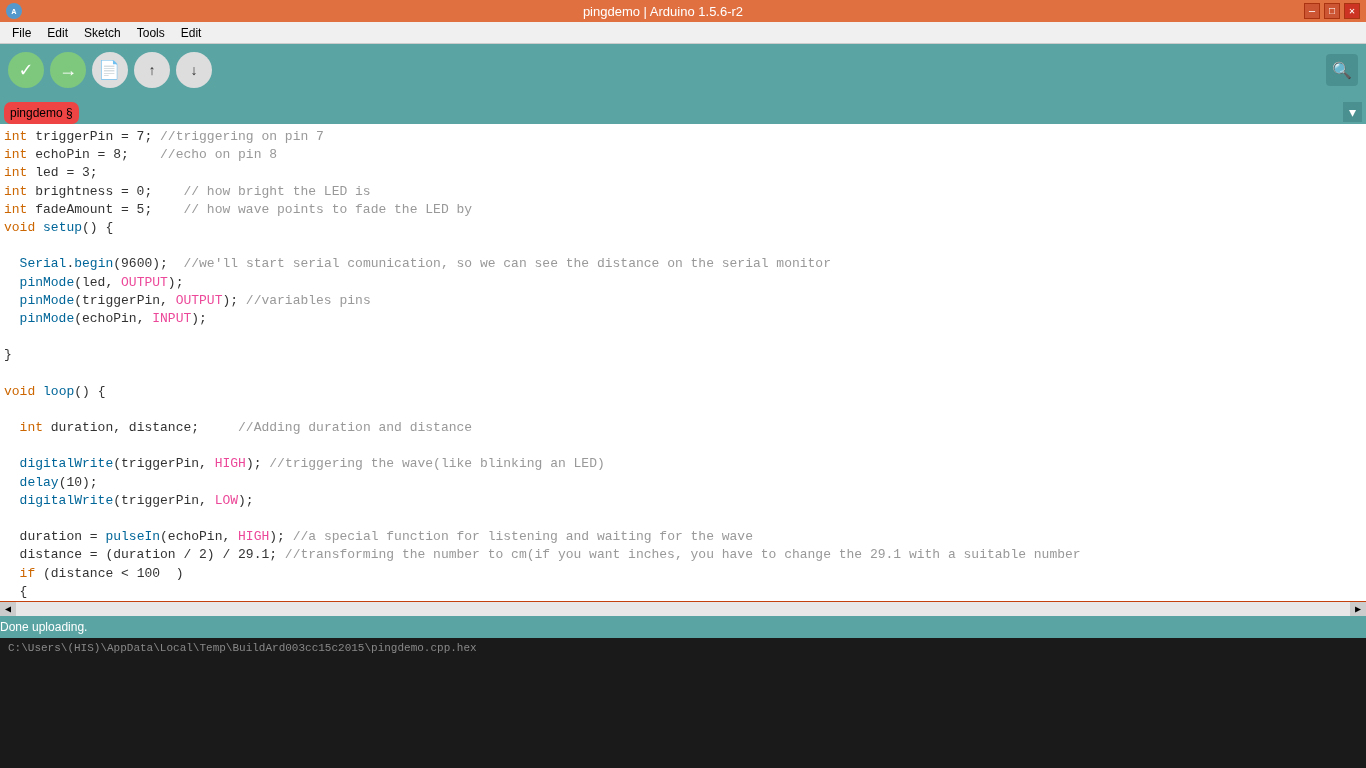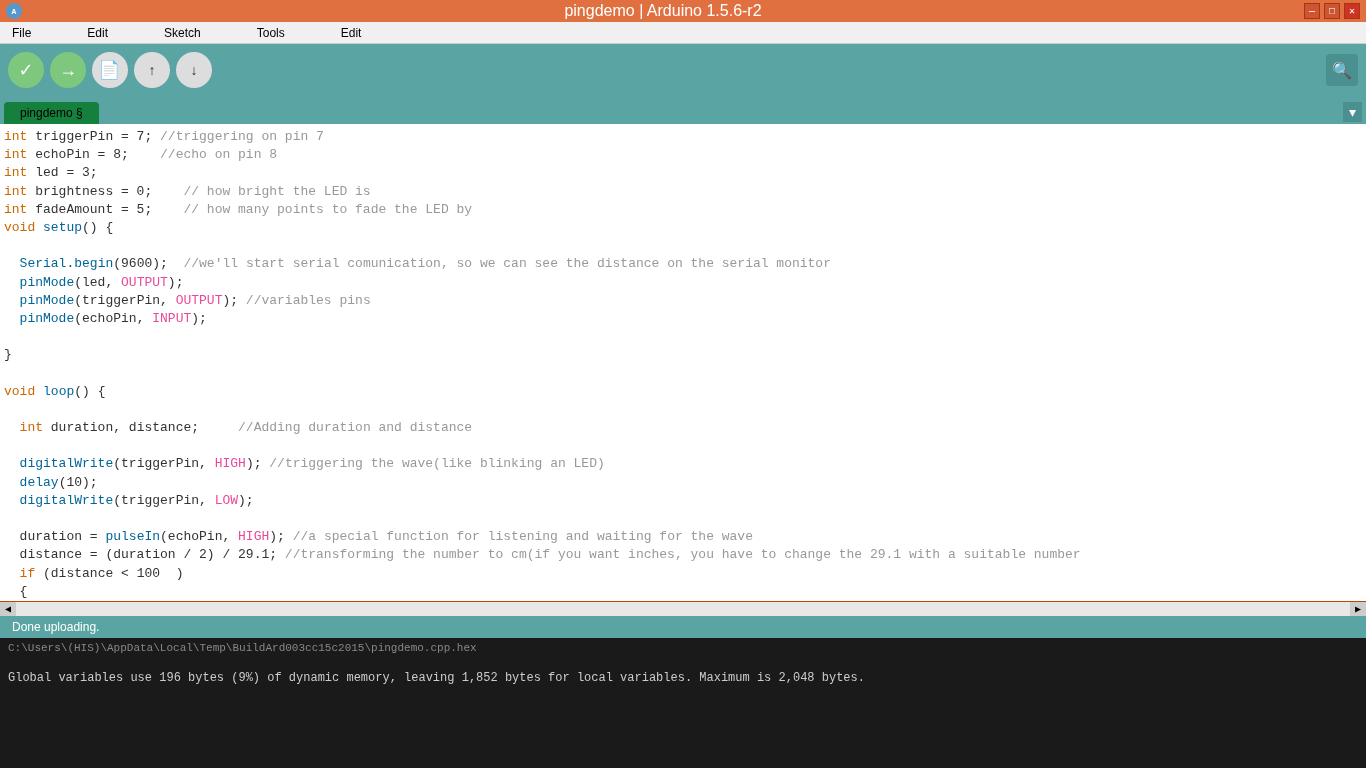--- a/index.html
+++ b/index.html
@@ -11,21 +11,21 @@
       height: 22px;
       display: flex;
       align-items: center;
       justify-content: space-between;
       padding: 0 6px;
       user-select: none;
     }
     #title-bar .title-text {
       color: white;
       font-family: Arial, sans-serif;
-      font-size: 16px;
+      font-size: 13px;
       flex: 1;
       text-align: center;
     }
     #title-bar .window-controls {
       display: flex;
       gap: 4px;
     }
     #title-bar .win-btn {
       width: 16px; height: 16px;
       background: #cc5533;
@@ -45,21 +45,20 @@
     
     #menu-bar {
       background: #f0f0f0;
       height: 22px;
       display: flex;
       align-items: center;
       padding: 3px 4px;
       font-family: Arial, sans-serif;
       font-size: 12px;
       border-bottom: 1px solid #ccc;
-      gap: 40px;
     }
     #menu-bar span {
       padding: 2px 8px;
       cursor: pointer;
     }
 
     
     #toolbar {
       background: #5ba4a4;
       height: 52px;
@@ -94,28 +93,28 @@
 
     
     #tab-bar {
       background: #5ba4a4;
       height: 28px;
       display: flex;
       align-items: flex-end;
       padding: 0 0 0 4px;
     }
     .tab {
-      background: #15803d;
+      background: #ef4444;
       border-top-left-radius: 4px;
       border-top-right-radius: 4px;
-      padding: 4px 16px;
-      font-family: Arial, sans-serif;
-      font-size: 12px;
-      cursor: pointer;
-      display: flex; align-items: center; gap: 6px;
+      padding: 4px 6px;
+      font-family: Arial, sans-serif;
+      font-size: 12px;
+      cursor: pointer;
+      display: flex; align-items: center; gap: 6px; border-radius: 7px;
     }
     .tab-arrow {
       margin-left: auto;
       margin-right: 4px;
       margin-bottom: 2px;
       background: #4a9090;
       border: none;
       color: white;
       font-size: 14px;
       cursor: pointer;
@@ -157,21 +156,21 @@
       overflow-y: auto;
       padding: 4px 8px;
       font-family: 'Courier New', Courier, monospace;
       font-size: 12px;
     }
     #done-bar {
       background: #5ba4a4;
       height: 22px;
       display: flex;
       align-items: center;
-      padding: 0 12px;
+      padding: 0 0;
       font-family: Arial, sans-serif;
       font-size: 12px;
       color: white;
     }
 
     
     #editor-area::-webkit-scrollbar { width: 12px; height: 12px; }
     #editor-area::-webkit-scrollbar-track { background: #f0f0f0; }
     #editor-area::-webkit-scrollbar-thumb { background: #bbb; border-radius: 3px; }
     #console-area::-webkit-scrollbar { width: 8px; }
@@ -213,21 +212,21 @@
     <span>pingdemo §</span>
   </div>
   <button class="tab-arrow">▾</button>
 </div>
 
 <div id="editor-area">
   <div id="editor-content"><span class="kw">int</span> triggerPin = 7; <span class="comment">//triggering on pin 7</span>
 <span class="kw">int</span> echoPin = 8;    <span class="comment">//echo on pin 8</span>
 <span class="kw">int</span> led = 3;
 <span class="kw">int</span> brightness = 0;    <span class="comment">// how bright the LED is</span>
-<span class="kw">int</span> fadeAmount = 5;    <span class="comment">// how many points to fade the LED by</span>
+<span class="kw">int</span> fadeAmount = 5;    <span class="comment">// how wave points to fade the LED by</span>
 <span class="kw2">void</span> <span class="fn">setup</span>() {
 
   <span class="fn2">Serial</span>.<span class="fn">begin</span>(9600);  <span class="comment">//we'll start serial comunication, so we can see the distance on the serial monitor</span>
   <span class="fn">pinMode</span>(led, <span class="constant">OUTPUT</span>);
   <span class="fn">pinMode</span>(triggerPin, <span class="constant">OUTPUT</span>); <span class="comment">//variables pins</span>
   <span class="fn">pinMode</span>(echoPin, <span class="constant">INPUT</span>);
 
 }
 
 <span class="kw2">void</span> <span class="fn">loop</span>() {
@@ -251,14 +250,13 @@
   <div style="width:16px;height:14px;background:#ccc;display:flex;align-items:center;justify-content:center;font-size:10px;cursor:pointer;">▶</div>
 </div>
 
 <div id="done-bar">
   <span>Done uploading.</span>
 </div>
 
 <div id="console-area">
   <div style="color:#888; font-size:11px; margin-bottom:11px;">C:\Users\(HIS)\AppData\Local\Temp\BuildArd003cc15c2015\pingdemo.cpp.hex</div>
   <div style="height:6px;"></div>
-  <div style="color:#ccc;">Global variables use 196 bytes (9%) of dynamic memory, leaving 1,852 bytes for local variables. Maximum is 2,048 bytes.</div>
 </div>
 
 </body></html>

